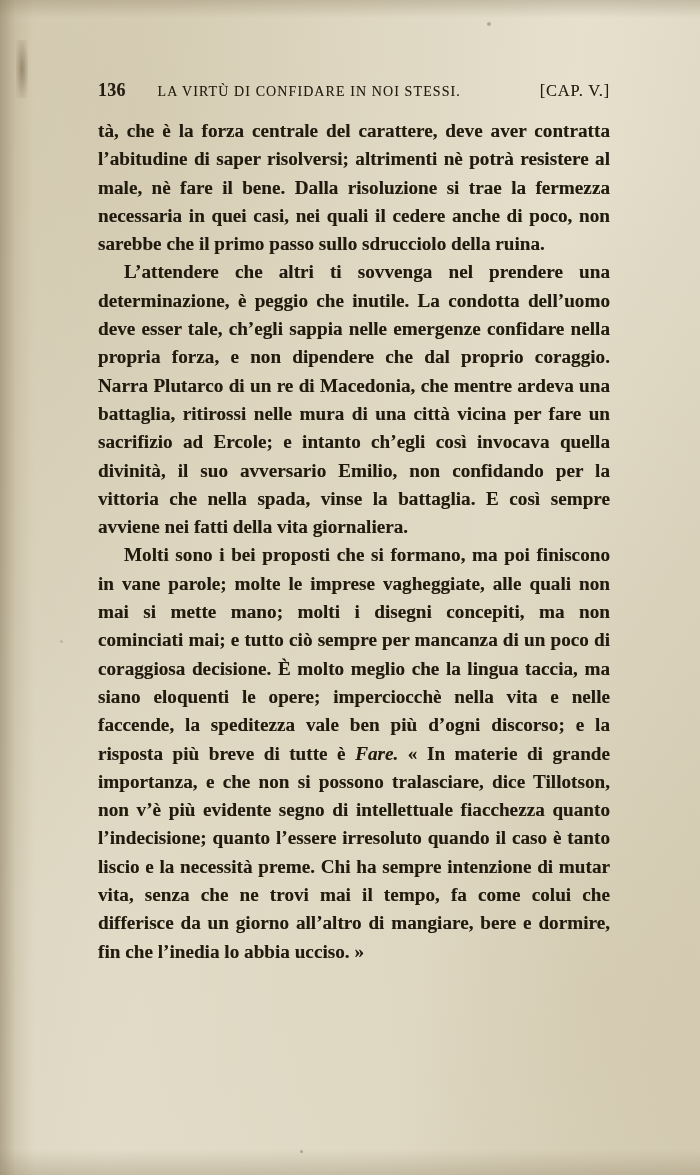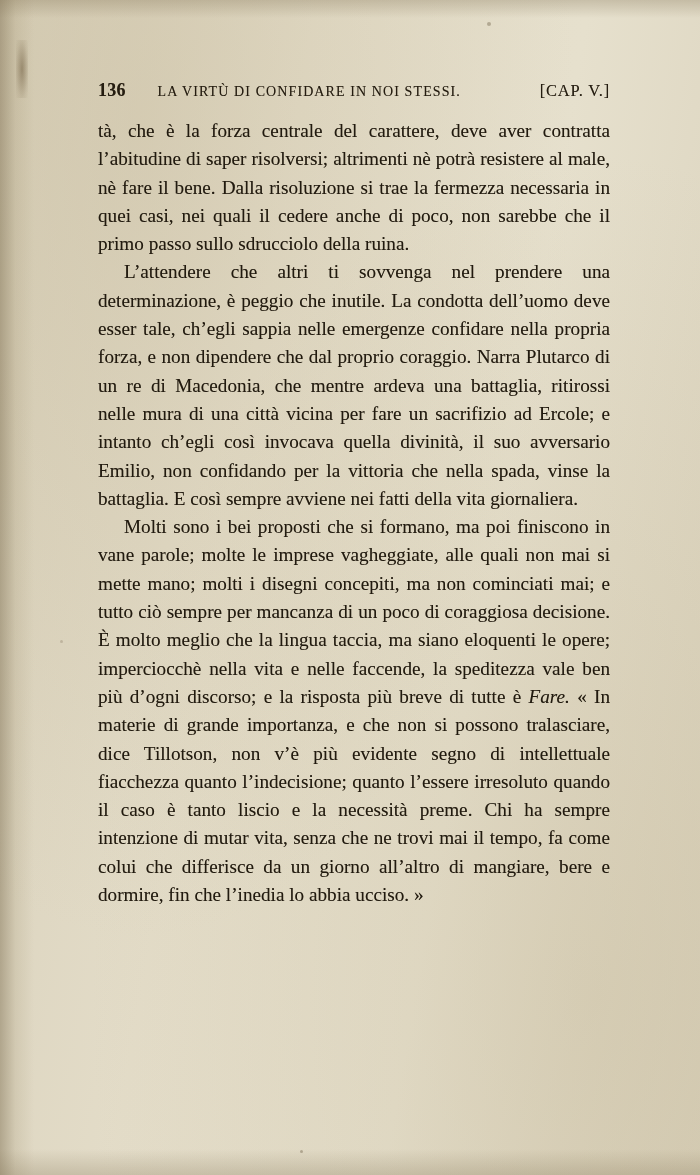--- a/index.html
+++ b/index.html
@@ -95,20 +95,21 @@
   .body-text {
     color: #211a0f;
     font-size: 19.2px;
     line-height: 28.3px;
     text-align: justify;
     text-justify: inter-word;
   }
   .body-text p {
     margin: 0;
     text-indent: 26px;
+    font-weight: bold;
   }
   .body-text p.noindent {
     text-indent: 0;
   }
   .body-text i {
     font-style: italic;
   }
   
   .body-text, .running-head {
     text-shadow: 0 0 0.45px rgba(40,30,15,0.40);

